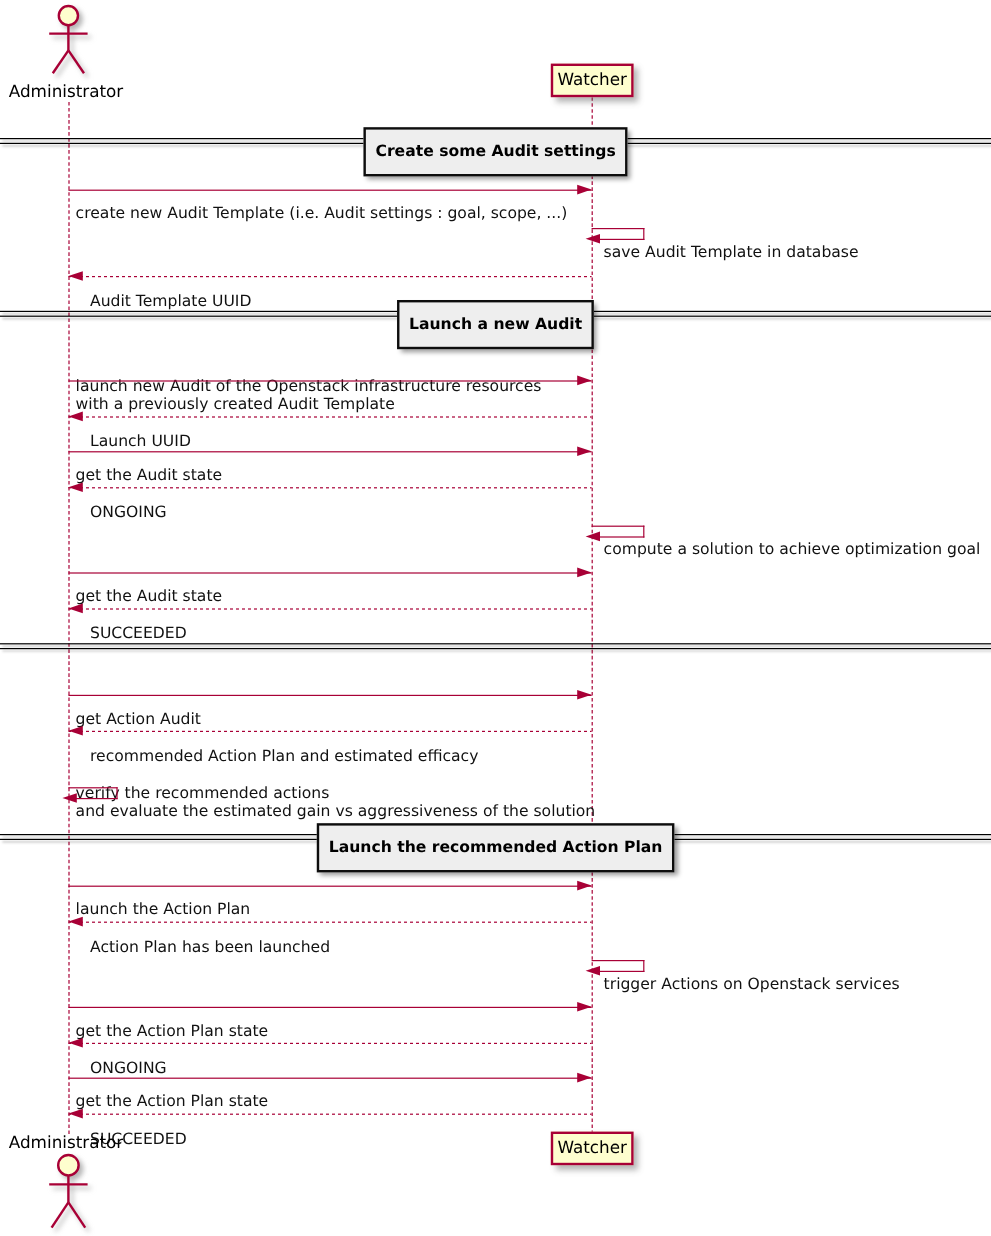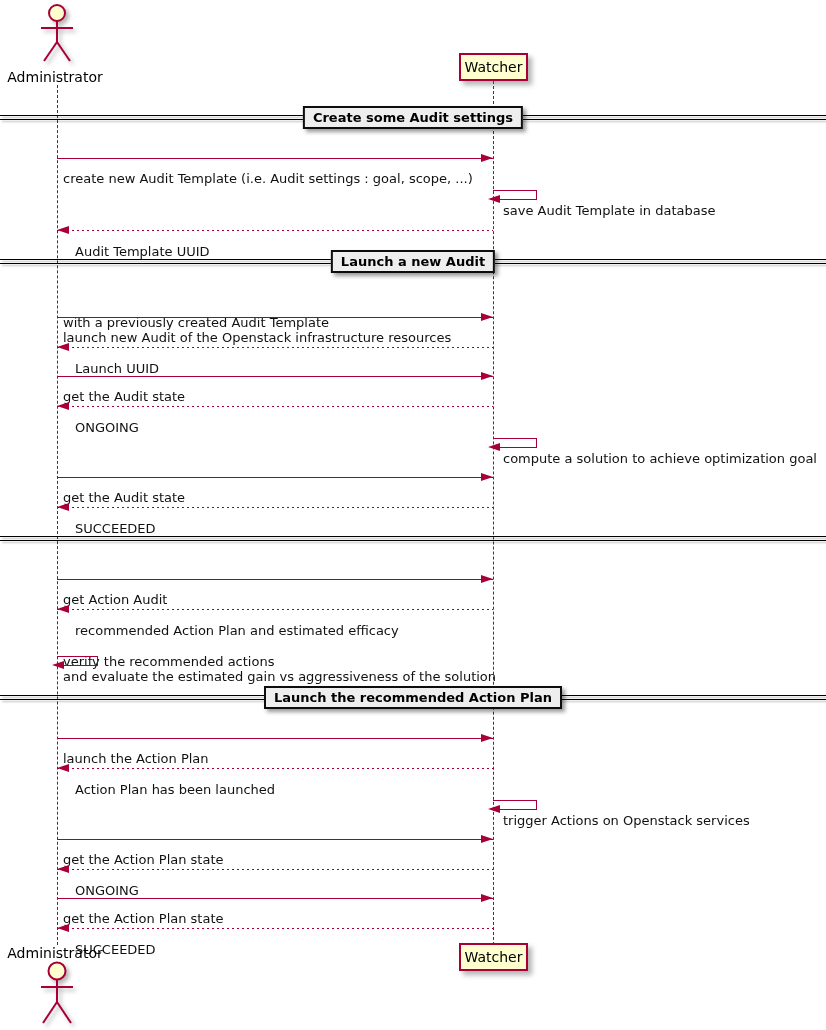--- a/index.html
+++ b/index.html
@@ -16,21 +16,21 @@
     font-size:14px;color:#000;z-index:4;
     box-shadow:4px 4px 5px rgba(90,90,90,.45);
   }
   .actor-svg{position:absolute;z-index:4;filter:drop-shadow(3px 3px 2px rgba(120,120,120,.55));}
   .actor-label{position:absolute;left:0;width:110px;text-align:center;font-size:14px;color:#000;z-index:4;}
   #items-layer{position:absolute;inset:0;z-index:2;}
   .divider{position:absolute;left:0;width:826px;height:23px;z-index:3;}
   .divider .dl{position:absolute;left:0;width:826px;height:1px;background:#000;box-shadow:2px 2px 2px rgba(0,0,0,.3);}
   .divider-box{
     position:absolute;top:0;left:50%;transform:translateX(-50%);
-    height:23px;box-sizing:border-box;padding:0 8px;
+    height:41px;box-sizing:border-box;padding:0 8px;
     background:var(--dfill);border:2px solid #0d0d0d;
     display:flex;align-items:center;white-space:nowrap;
     font-size:13px;font-weight:bold;color:#000;
     box-shadow:3px 3px 4px rgba(0,0,0,.4);
   }
   .msg-label{position:absolute;font-size:13px;line-height:15px;white-space:nowrap;color:#111;z-index:2;margin-top:28px;}
   .arrow-line{position:absolute;height:1px;background:var(--accent);z-index:2;}
   .arrow-line.dotted{background:repeating-linear-gradient(90deg,var(--accent) 0,var(--accent) 2px,transparent 2px,transparent 5px);}
   .ah{position:absolute;width:0;height:0;border-top:4px solid transparent;border-bottom:4px solid transparent;z-index:2;}
   .ah.right{border-left:12px solid var(--accent);}
@@ -76,22 +76,22 @@
         <div>Audit Template UUID</div>
       </div>
       <div class="arrow-line dotted" style="left: 57px; top: 230px; width: 436px;"></div>
       <div class="ah left" style="top: 226px; left: 57px;"></div>
       <div class="divider" style="top: 250px;">
         <div class="dl" style="top: 9px;"></div>
         <div class="dl" style="top: 13px;"></div>
         <div class="divider-box">Launch a new Audit</div>
       </div>
       <div class="msg-label" style="left: 63px; top: 287px;">
+        <div>launch new Audit of the Openstack infrastructure resources</div>
         <div>with a previously created Audit Template</div>
-        <div>launch new Audit of the Openstack infrastructure resources</div>
       </div>
       <div class="arrow-line" style="left: 57px; top: 317px; width: 436px;"></div>
       <div class="ah right" style="top: 313px; left: 481px;"></div>
       <div class="msg-label" style="left: 75px; top: 333px;">
         <div>Launch UUID</div>
       </div>
       <div class="arrow-line dotted" style="left: 57px; top: 347px; width: 436px;"></div>
       <div class="ah left" style="top: 343px; left: 57px;"></div>
       <div class="msg-label" style="left: 63px; top: 361px;">
         <div>get the Audit state</div>

